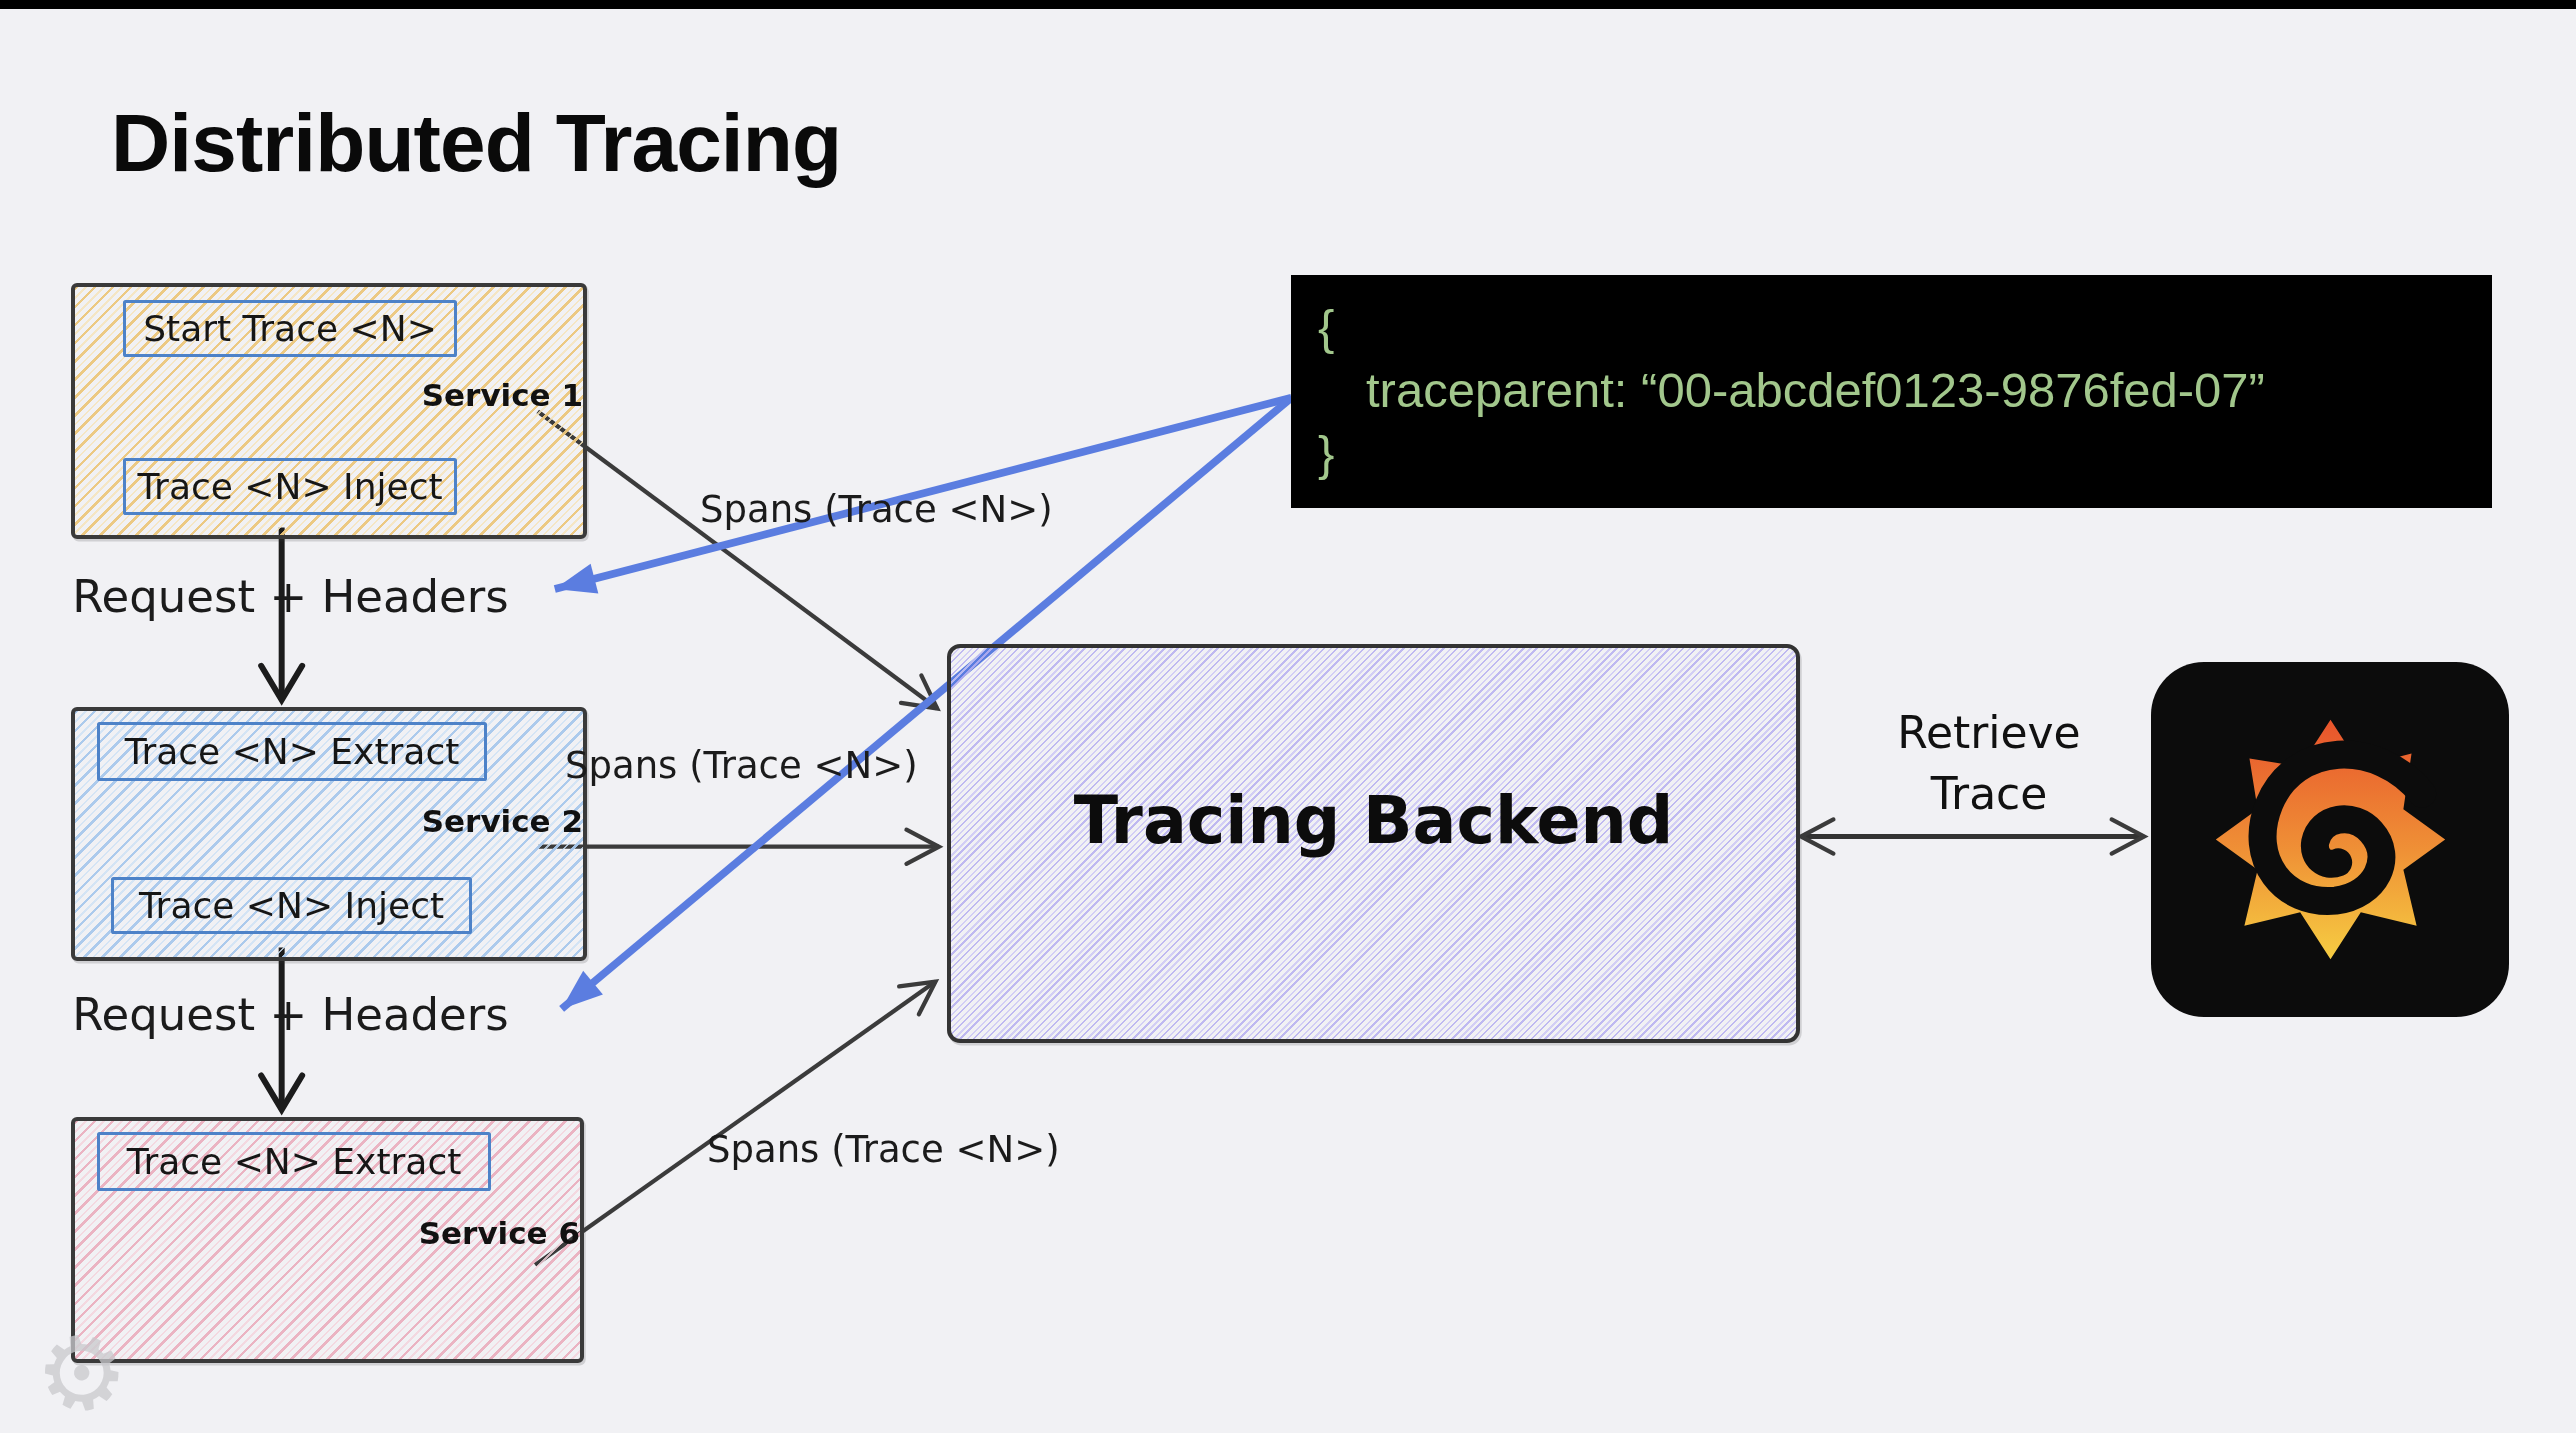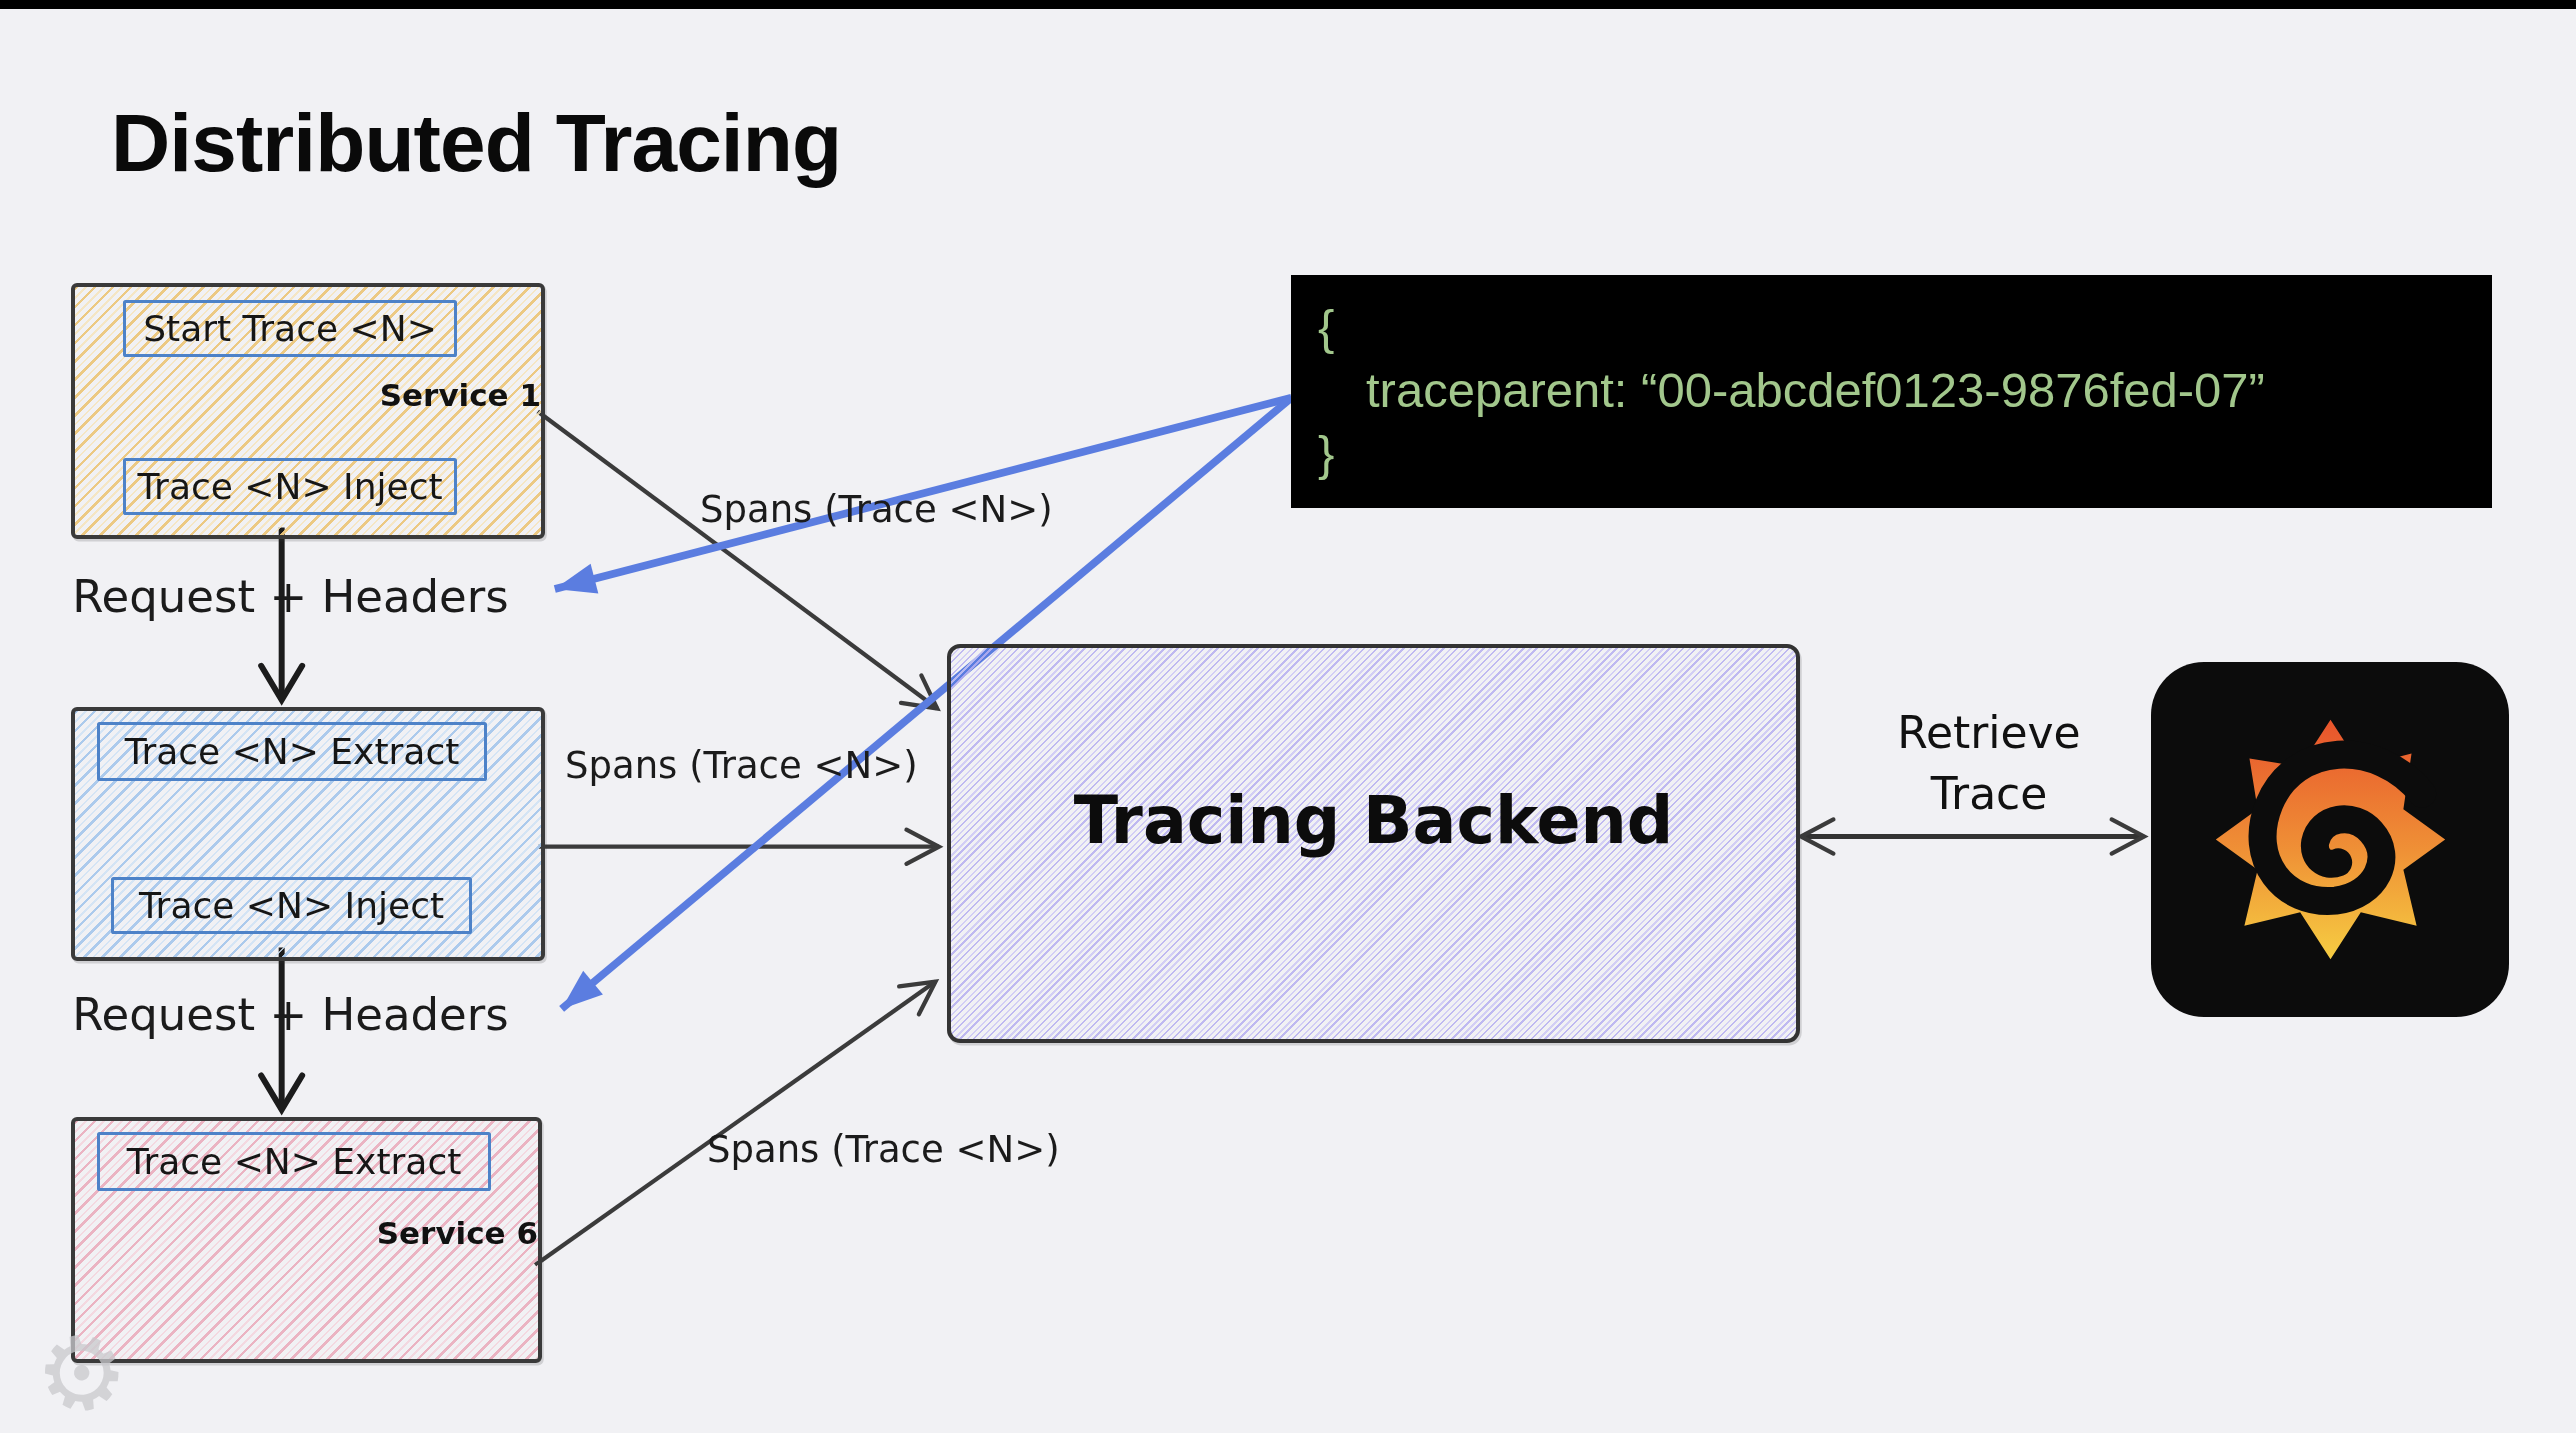--- a/index.html
+++ b/index.html
@@ -7,21 +7,21 @@
     position:relative;width:2576px;height:1434px;overflow:hidden;
     background:#f1f1f4;
     font-family:"DejaVu Sans",sans-serif;color:#1d1d1f;
   }
   .abs{position:absolute;}
   #topbar{left:0;top:0;width:2576px;height:8.5px;background:#000;}
   #title{left:111px;top:96px;font-family:"Liberation Sans",sans-serif;
     font-weight:700;font-size:82px;letter-spacing:-0.9px;color:#0a0a0a;}
 
   
-  .service{border:4.3px solid #3a3a3a;border-radius:6px;box-shadow:1.7px 2.6px 0 rgba(60,60,60,.18);}
+  .service{border:4.3px solid #3a3a3a;border-radius:6px;box-shadow:1.7px 2.6px 0 rgba(60,60,60,.18);padding-left:42px;}
   .hatch-yellow{background:
     repeating-linear-gradient(135deg, rgba(236,199,125,.95) 0 2.6px, transparent 2.6px 6.8px, rgba(246,227,184,.8) 6.8px 8.5px, transparent 8.5px 12.8px);}
   .hatch-blue{background:
     repeating-linear-gradient(135deg, rgba(168,200,236,.95) 0 2.6px, transparent 2.6px 6.8px, rgba(205,225,245,.8) 6.8px 8.5px, transparent 8.5px 12.8px);}
   .hatch-pink{background:
     repeating-linear-gradient(135deg, rgba(234,173,189,.9) 0 2.6px, transparent 2.6px 6.8px, rgba(244,210,219,.8) 6.8px 8.5px, transparent 8.5px 12.8px);}
   .hatch-purple{background:
     repeating-linear-gradient(135deg, rgba(182,175,240,.85) 0 1.7px, transparent 1.7px 5.1px, rgba(203,198,245,.8) 5.1px 6.8px, transparent 6.8px 9.4px);}
   .subbox{position:absolute;border:3.4px solid #4d82c8;border-radius:2.6px;
     display:flex;align-items:center;justify-content:center;
@@ -105,20 +105,21 @@
       <span>Trace &lt;N&gt; Inject</span>
     </div>
   </div>
 
   <div class="edge-label" style="left:60px;top:570px;width:461px;font-size:45px;">Request + Headers</div>
 
   <div class="abs service hatch-blue" style="left:71px;top:707px;width:466px;height:246px;">
     <div class="subbox" style="left:22px;top:11px;width:384px;height:53px;">
       <span>Trace &lt;N&gt; Extract</span>
     </div>
+    <div class="service-name" style="top:92px;">Service 2</div>
     <div class="subbox" style="left:36px;top:166px;width:355px;height:51px;">
       <span>Trace &lt;N&gt; Inject</span>
     </div>
   </div>
 
   <div class="edge-label" style="left:60px;top:988px;width:461px;font-size:45px;">Request + Headers</div>
 
   <div class="abs service hatch-pink" style="left:71px;top:1117px;width:463px;height:238px;">
     <div class="subbox" style="left:22px;top:11px;width:388px;height:53px;">
       <span>Trace &lt;N&gt; Extract</span>

